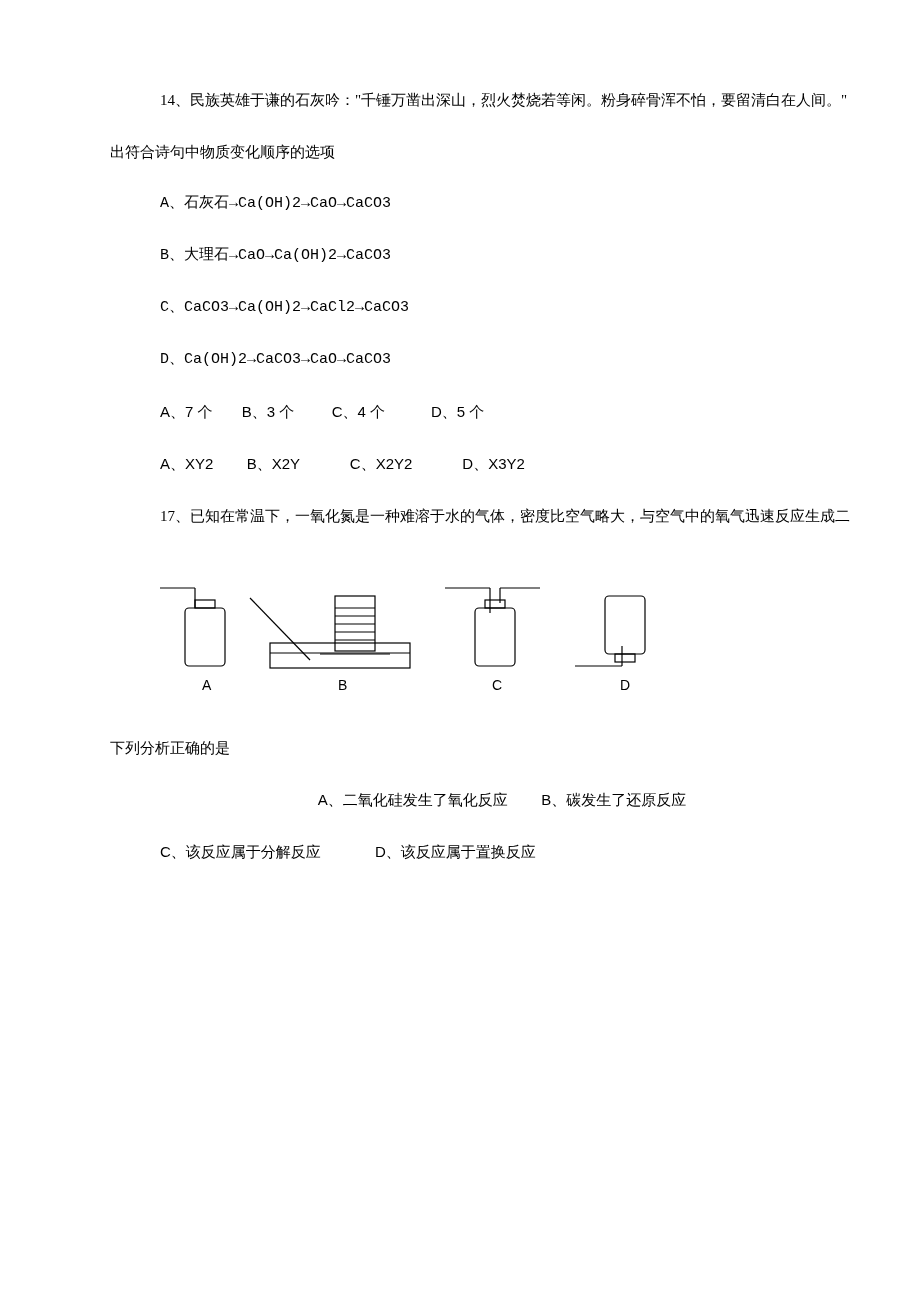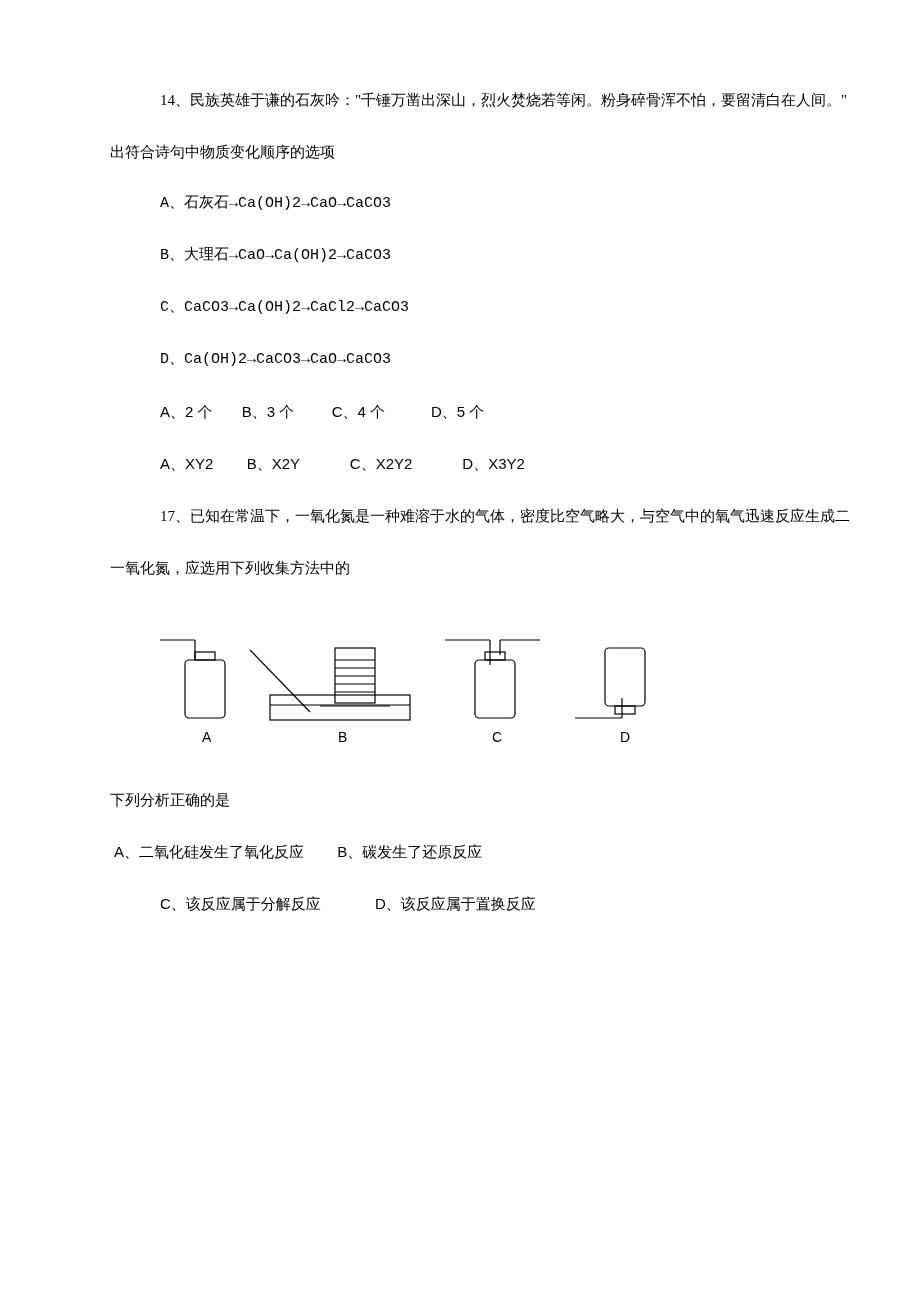--- a/index.html
+++ b/index.html
@@ -49,26 +49,25 @@
 
 <div class="page">
 
   <div class="para">14、民族英雄于谦的石灰吟："千锤万凿出深山，烈火焚烧若等闲。粉身碎骨浑不怕，要留清白在人间。"</div>
   <div class="para wrap">出符合诗句中物质变化顺序的选项</div>
   <div class="option-block">A、石灰石→Ca(OH)2→CaO→CaCO3</div>
   <div class="option-block">B、大理石→CaO→Ca(OH)2→CaCO3</div>
   <div class="option-block">C、CaCO3→Ca(OH)2→CaCl2→CaCO3</div>
   <div class="option-block">D、Ca(OH)2→CaCO3→CaO→CaCO3</div>
 
-  <div class="option-line"><span>A、2 个</span>       <span>B、3 个</span>         <span>C、4 个</span>           <span>D、5 个</span></div>
+  <div class="option-line"><span>A、7 个</span>       <span>B、3 个</span>         <span>C、4 个</span>           <span>D、5 个</span></div>
 
   <div class="option-line"><span>A、XY2</span>        <span>B、X2Y</span>            <span>C、X2Y2</span>            <span>D、X3Y2</span></div>
 
   <div class="para">17、已知在常温下，一氧化氮是一种难溶于水的气体，密度比空气略大，与空气中的氧气迅速反应生成二</div>
-  <div class="para wrap">一氧化氮，应选用下列收集方法中的</div>
 
   <div class="fig">
     <svg width="520" height="150" viewBox="0 0 520 150">
       <g stroke="#000" stroke-width="1.2" fill="none">
 
         <g>
           <line x1="0" y1="30" x2="35" y2="30"></line>
           <path d="M35 30 L35 50"></path>
           <rect x="25" y="50" width="40" height="58" rx="4"></rect>
           <rect x="35" y="42" width="20" height="8"></rect>
@@ -109,16 +108,16 @@
         </g>
         <text x="460" y="132" fill="#000" stroke="none" font-family="Arial" font-size="14">D</text>
 
         <line x1="0" y1="118" x2="520" y2="118" stroke="#000" stroke-width="0"></line>
       </g>
       <rect x="0" y="0" width="518" height="140" fill="none" stroke="#888" stroke-width="0"></rect>
     </svg>
   </div>
 
   <div class="para wrap">下列分析正确的是</div>
-  <div class="option-line" style="padding-left:114px;"><span>A、二氧化硅发生了氧化反应</span>        <span>B、碳发生了还原反应</span></div>
+  <div class="option-line" style="padding-left:84px;text-align:center;"><span>A、二氧化硅发生了氧化反应</span>        <span>B、碳发生了还原反应</span></div>
   <div class="option-line"><span>C、该反应属于分解反应</span>             <span>D、该反应属于置换反应</span></div>
 
 </div>
 
 </body></html>

